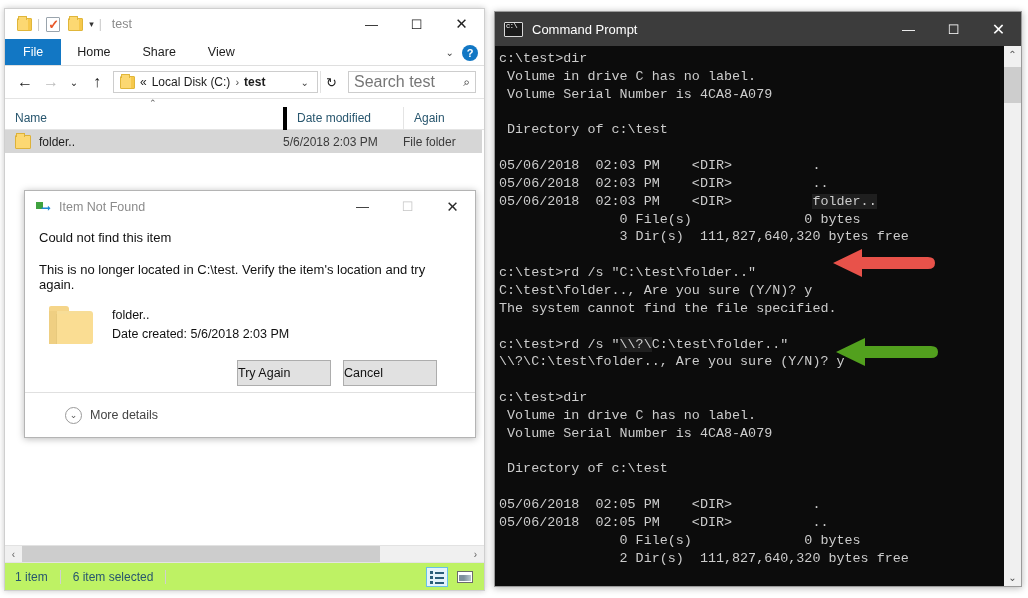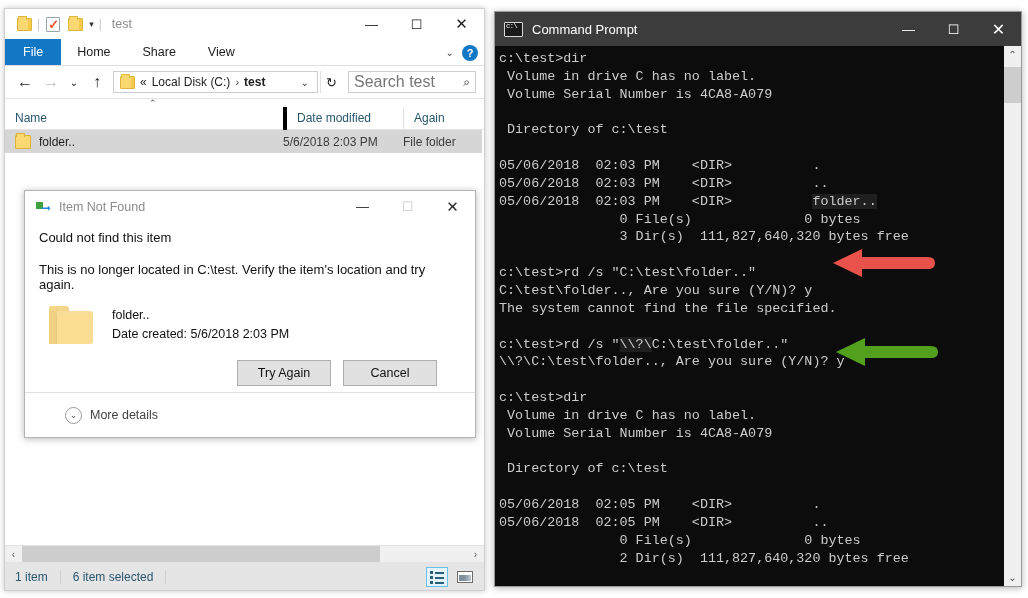--- a/index.html
+++ b/index.html
@@ -136,21 +136,21 @@
     position: absolute; left: 0; bottom: 28px; width: 479px; height: 17px;
     background: #f0f0f0; display: flex; align-items: center;
     border-top: 1px solid #e2e2e2;
   }
   .hs-arrow { width: 17px; height: 17px; display: flex; align-items: center; justify-content: center; font-size: 10px; color: #606060; }
   .hs-track { flex: 1; height: 17px; position: relative; }
   .hs-thumb { position: absolute; left: 0; top: 0; width: 358px; height: 17px; background: #cdcdcd; }
 
   .ex-status {
     position: absolute; left: 0; bottom: 0; width: 479px; height: 28px;
-    background: #e5e5e5; border-top: 1px solid #e4e4e4;
+    background: #bef264; border-top: 1px solid #e4e4e4;
     display: flex; align-items: center; padding: 0 10px;
   }
   .status-txt { font-size: 12px; color: #28566e; }
   .status-sep { width: 1px; height: 14px; background: #d0d0d0; margin: 0 12px; }
   .view-btns { position: absolute; right: 8px; display: flex; gap: 6px; align-items: center; }
   .view-btn { width: 22px; height: 20px; display: flex; align-items: center; justify-content: center; }
   .view-btn.active { border: 1px solid #67c0e8; background: #e4f3fb; }
   .det-ico { width: 14px; height: 12px; position: relative; }
   .det-ico i {
     position: absolute; left: 0; width: 3px; height: 3px; background: #2a5f7a; display: block;
@@ -202,21 +202,21 @@
     background: #fadd93; border-radius: 0 2px 3px 0;
     box-shadow: inset 1px 0 0 #e7c97d;
   }
   .big-folder .spine {
     position: absolute; left: 0; top: 5px; width: 8px; height: 33px; background: #efcf82;
   }
   .item-meta { font-size: 12.5px; color: #111; line-height: 19px; }
   .dlg-buttons { display: flex; justify-content: flex-end; gap: 12px; margin-top: 16px; padding-right: 24px; }
   .dlg-btn {
     width: 94px; height: 26px; background: #e1e1e1; border: 1px solid #adadad;
-    font-size: 12.5px; color: #111; display: flex; align-items: center; justify-content: center;
+    font-size: 12.5px; color: #111; display: flex; align-items: center; 
   }
   .dlg-footer {
     position: absolute; left: 0; bottom: 0; width: 450px; height: 45px;
     border-top: 1px solid #e0e0e0; display: flex; align-items: center; padding-left: 40px; gap: 8px;
   }
   .chev-circle {
     width: 17px; height: 17px; border-radius: 50%; border: 1px solid #9a9a9a;
     display: flex; align-items: center; justify-content: center; font-size: 9px; color: #555;
   }
   .more-txt { font-size: 12.5px; color: #444; }

